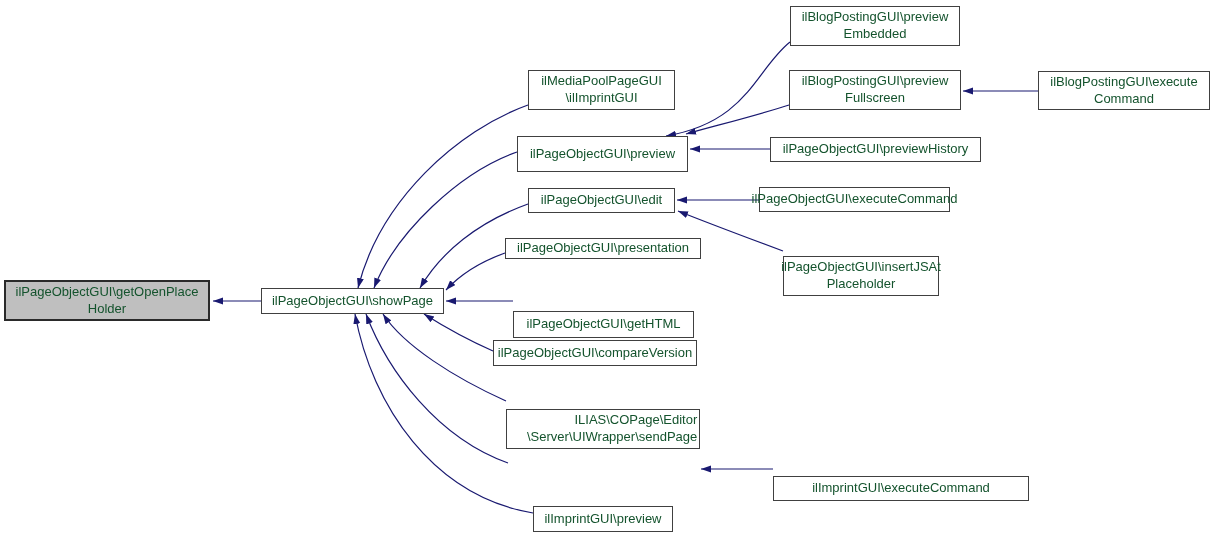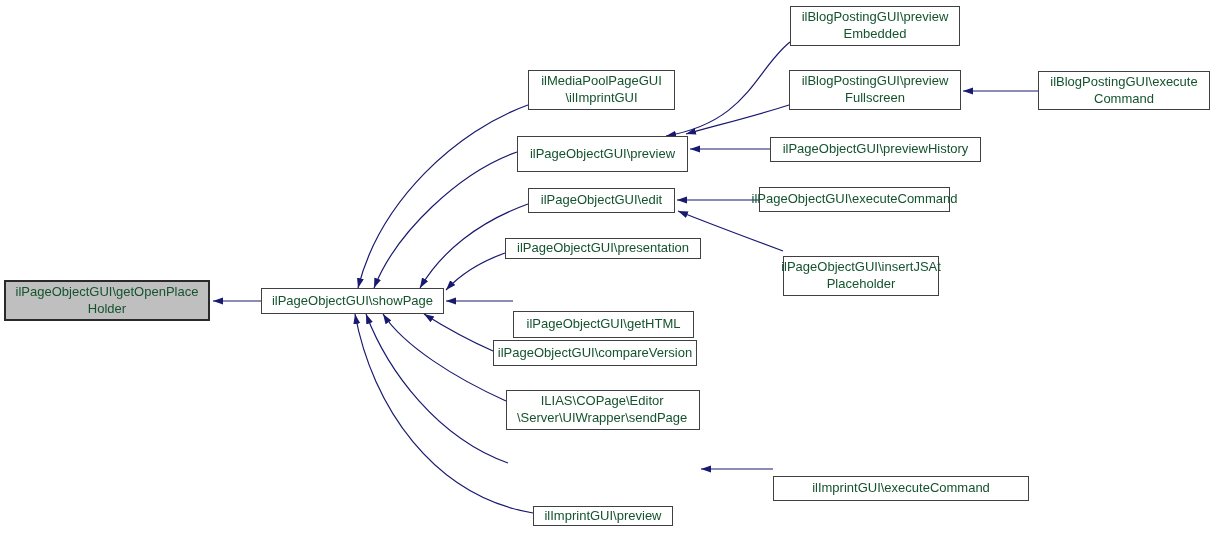--- a/index.html
+++ b/index.html
@@ -32,22 +32,23 @@
     white-space:pre-line;
     cursor:pointer;
   }
   .node.highlight {
     background:var(--highlight-fill,#bfbfbf);
     border:2px solid #2a2a2a;
     cursor:default;
   }
   .node.align-left {
     justify-content:flex-start;
-    text-align:center;
-    padding-left:10px;
+    text-align:right;
+    padding-left:20px;
+    margin-top:19px;
   }
 </style>
 </head>
 <body>
 
 <div id="canvas">
 
   <svg id="edge-layer" width="1216" height="539" viewBox="0 0 1216 539" xmlns="http://www.w3.org/2000/svg">
     <defs>
       <marker id="arrowhead" markerWidth="10" markerHeight="8" refX="10" refY="3.5" orient="auto" markerUnits="userSpaceOnUse">
@@ -106,15 +107,15 @@
   <div class="node" style="left:513px; top:288px; width:181px; height:27px;margin-top:23px;">ilPageObjectGUI\getHTML</div>
 
   <div class="node" style="left:493px; top:340px; width:204px; height:26px;">ilPageObjectGUI\compareVersion</div>
 
   <div class="node align-left" style="left:506px; top:390px; width:194px; height:40px;">ILIAS\COPage\Editor
 \Server\UIWrapper\sendPage</div>
 
 
   <div class="node" style="left:773px; top:457px; width:256px; height:25px;margin-top:19px;">ilImprintGUI\executeCommand</div>
 
-  <div class="node" style="left:533px; top:506px; width:140px; height:20px;">ilImprintGUI\preview</div>
+  <div class="node" style="left:533px; top:506px; width:140px; height:26px;">ilImprintGUI\preview</div>
 
 </div>
 
 </body></html>

